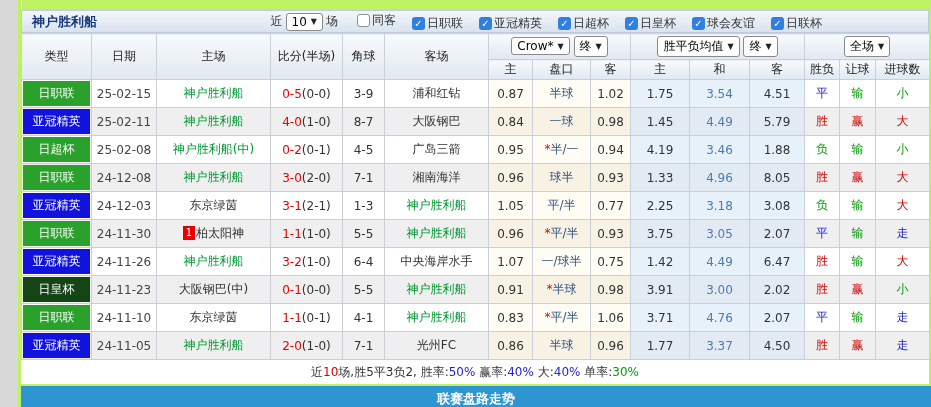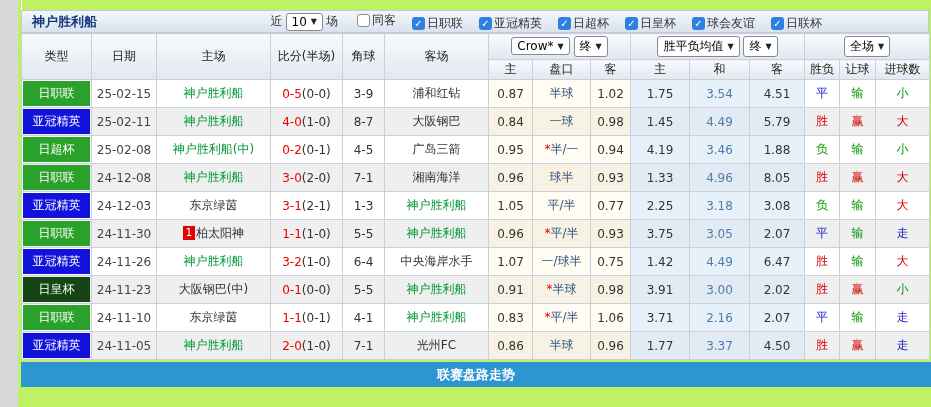--- a/index.html
+++ b/index.html
@@ -325,21 +325,21 @@
             </td>
     <td class="c-date">24-11-10</td>
     <td class="team">东京绿茵</td>
     <td><span class="score">1-1</span><span class="half">(0-1)</span></td>
     <td class="num">4-1</td>
     <td class="team team-green">神户胜利船</td>
     <td class="cream num">0.83</td>
     <td class="cream hc"><span class="star">*</span>平/半</td>
     <td class="cream num">1.06</td>
     <td class="lblue num">3.71</td>
-    <td class="lblue num draw-col">2.16</td>
+    <td class="lblue num draw-col">4.76</td>
     <td class="lblue num">2.07</td>
     <td class="c-blue">平</td>
     <td class="c-green">输</td>
     <td class="c-blue">走</td>
   </tr>
           <tr class="row alt">
     <td>
               <div class="badge badge-blue">亚冠精英</div>
             </td>
     <td class="c-date">24-11-05</td>
@@ -353,18 +353,21 @@
     <td class="lblue num">1.77</td>
     <td class="lblue num draw-col">3.37</td>
     <td class="lblue num">4.50</td>
     <td class="c-red">胜</td>
     <td class="c-red">赢</td>
     <td class="c-blue">走</td>
   </tr>
         </tbody>
     </table>
 
+    <div class="summary">
+      <span id="summary-text"><span class="c-dark">近</span><span class="c-red">10</span><span class="c-dark">场,胜5平3负2, 胜率:</span><span class="c-blue">50%</span><span class="c-dark"> 赢率:</span><span class="c-blue">40%</span><span class="c-dark"> 大:</span><span class="c-blue">40%</span><span class="c-dark"> 单率:</span><span class="c-green">30%</span></span>
+    </div>
 
     <div class="footer">
       <span>联赛盘路走势</span>
     </div>
   </div>
 </div>
 
 </body></html>

